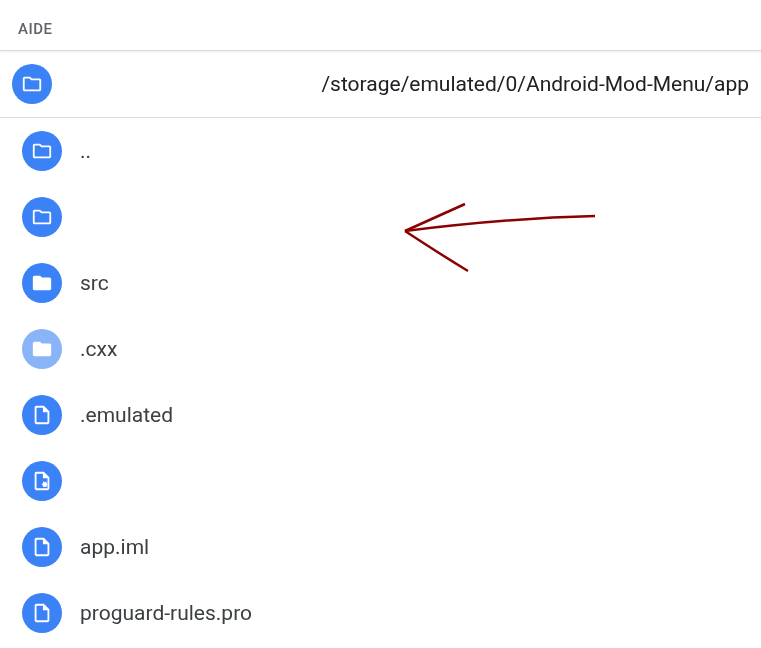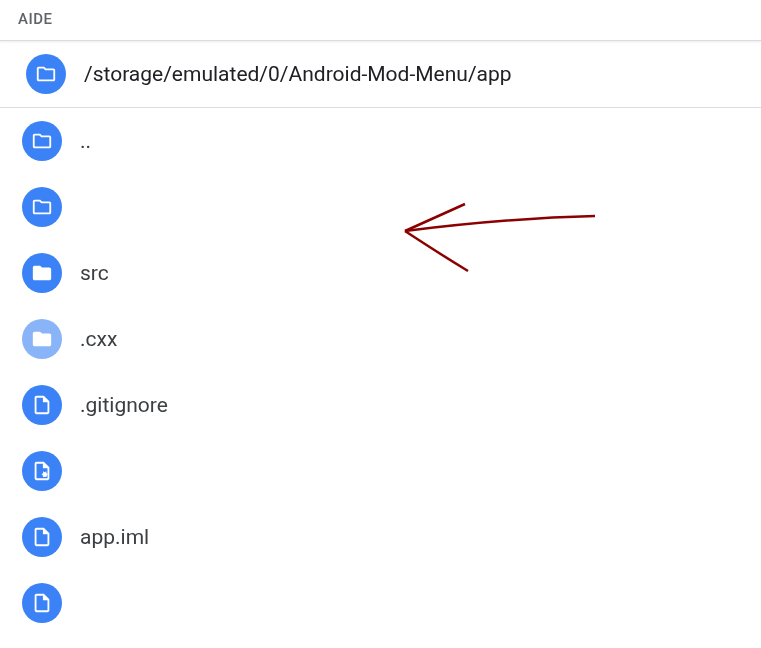--- a/index.html
+++ b/index.html
@@ -8,33 +8,34 @@
       box-sizing: border-box;
     }
     body {
       font-family: Roboto, -apple-system, BlinkMacSystemFont, "Segoe UI", Arial, sans-serif;
       background: #ffffff;
       width: 761px;
       height: 648px;
       overflow: hidden;
     }
     .header {
-      padding: 10px 18px 12px 18px;
+      padding: 20px 18px 12px 18px;
       font-size: 15px;
       font-weight: 500;
       color: #5f6368;
       letter-spacing: 0.5px;
       border-bottom: 1px solid #dadce0;
       box-shadow: 0 1px 2px rgba(0,0,0,0.08);
     }
     .path-row {
       display: flex;
       align-items: center;
-      padding: 13px 26px;
+      padding: 13px 12px;
       border-bottom: 1px solid #dadce0;
+      justify-content: space-between;
     }
     .item-row {
       display: flex;
       align-items: center;
       padding: 13px 22px;
       cursor: pointer;
     }
     .icon-circle {
       width: 40px;
       height: 40px;
@@ -123,21 +124,21 @@
   <span class="item-text">.cxx</span>
 </div>
 
 <div class="item-row">
   <div class="icon-circle">
     <svg viewBox="0 0 24 24">
         <path d="M14 2H6c-1.1 0-2 .9-2 2v16c0 1.1.9 2 2 2h12c1.1 0 2-.9 2-2V8l-6-6zm4 18H6V4h7v5h5v11zM6 20V4v16z" fill="none"></path>
         <path d="M14 2H6c-1.1 0-2 .9-2 2v16c0 1.1.9 2 2 2h12c1.1 0 2-.9 2-2V8l-6-6zm4 18H6V4h7v5h5v11z"></path>
       </svg>
   </div>
-  <span class="item-text">.gitignore</span>
+  <span class="item-text">.emulated</span>
 </div>
 
 <div class="item-row">
   <div class="icon-circle">
     <svg viewBox="0 0 24 24">
         <path d="M14 2H6c-1.1 0-2 .9-2 2v16c0 1.1.9 2 2 2h12c1.1 0 2-.9 2-2V8l-6-6zm4 18H6V4h7v5h5v11z"></path>
         <circle cx="15" cy="16" r="2.5" fill="#fff"></circle>
         <path d="M15 13.2c.2 0 .4 0 .6.1l.5-.9 1 .6-.5.9c.3.3.5.6.6 1l1 0v1.2l-1 0c-.1.4-.3.7-.6 1l.5.9-1 .6-.5-.9c-.2.1-.4.1-.6.1s-.4 0-.6-.1l-.5.9-1-.6.5-.9c-.3-.3-.5-.6-.6-1l-1 0v-1.2l1 0c.1-.4.3-.7.6-1l-.5-.9 1-.6.5.9c.2-.1.4-.1.6-.1z" fill="#fff" opacity="0.9"></path>
       </svg>
   </div>
@@ -151,19 +152,20 @@
   </div>
   <span class="item-text">app.iml</span>
 </div>
 
 <div class="item-row">
   <div class="icon-circle">
     <svg viewBox="0 0 24 24">
         <path d="M14 2H6c-1.1 0-2 .9-2 2v16c0 1.1.9 2 2 2h12c1.1 0 2-.9 2-2V8l-6-6zm4 18H6V4h7v5h5v11z"></path>
       </svg>
   </div>
+  <span class="item-text">proguard-rules.pro</span>
 </div>
 
 <svg class="arrow-annotation" width="220" height="90" viewBox="0 0 220 90">
   <path d="M 205 20 Q 120 22 15 35" stroke="#8b0000" stroke-width="2.5" fill="none"></path>
   <path d="M 15 35 L 75 8" stroke="#8b0000" stroke-width="2.5" fill="none"></path>
   <path d="M 15 35 Q 50 58 78 75" stroke="#8b0000" stroke-width="2.5" fill="none"></path>
 </svg>
 
 </body></html>

